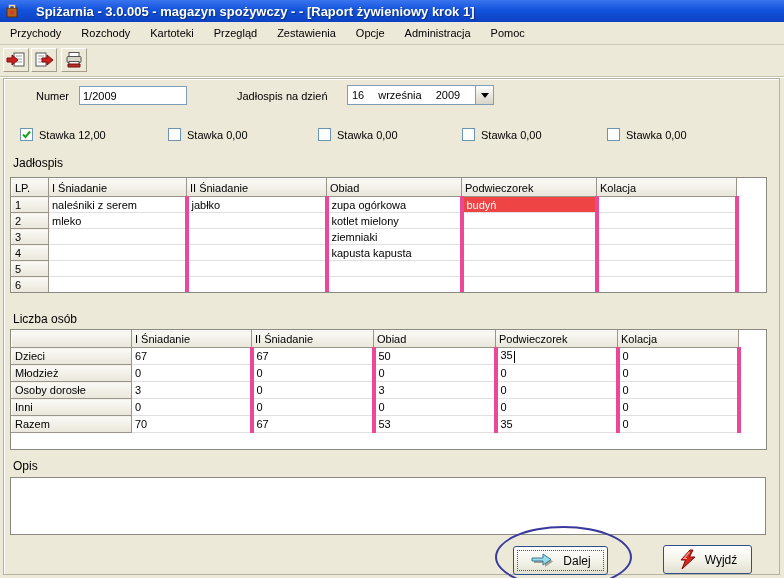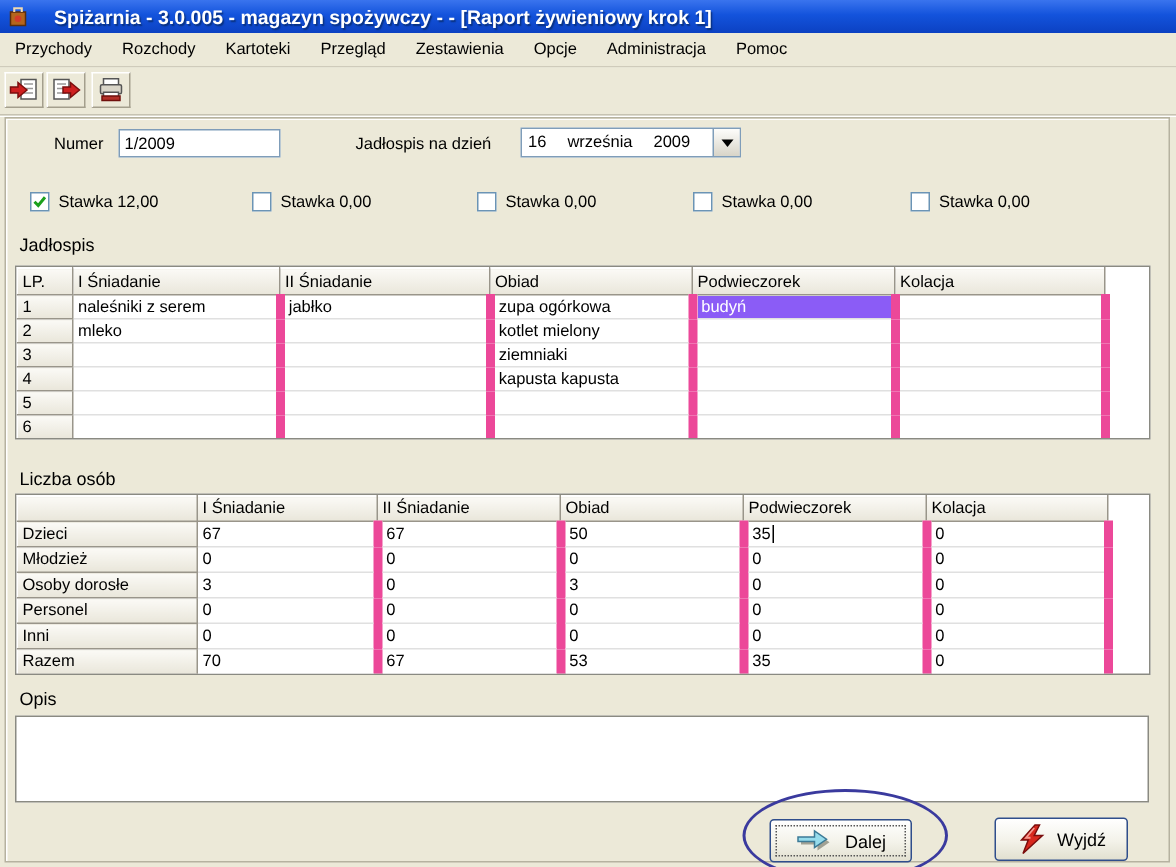--- a/index.html
+++ b/index.html
@@ -52,22 +52,22 @@
   .section-label{position:absolute;font-size:12px;}
 
   
   .gridwrap{position:absolute;background:#fff;border:1px solid #8A8A82;box-sizing:border-box;overflow:hidden;}
   table.grid{border-collapse:collapse;table-layout:fixed;font-size:11px;}
   table.grid td,table.grid th{overflow:hidden;white-space:nowrap;padding:0 3px;
     font-weight:normal;text-align:left;box-sizing:border-box;}
   .fixedcell{background:linear-gradient(180deg,#FBFAF6,#E9E6DA);
     border-top:1px solid #fff;border-left:1px solid #fff;
     border-right:1px solid #99958A;border-bottom:1px solid #99958A;}
-  .datacell{background:#fff;border-right:6px solid #ec4899;border-bottom:1px solid #E0E0E0;}
-  .sel{background:#8b5cf6;color:#fff;}
+  .datacell{background:#fff;border-right:4px solid #ec4899;border-bottom:1px solid #E0E0E0;}
+  .sel{background:#ef4444;color:#fff;}
   .h16 td,.h16 th{height:16px;}
   .h17 td,.h17 th{height:17px;}
   .h18 th{height:18px;}
   .caret{display:inline-block;width:1px;height:12px;background:#000;vertical-align:middle;margin-left:1px;}
 
   
   .opis-box{position:absolute;left:10px;top:477px;width:756px;height:58px;background:#fff;
     border:1px solid #8A8A82;box-sizing:border-box;}
 
   
@@ -296,28 +296,20 @@
       </tr>
       <tr class="h17">
         <td class="fixedcell">Osoby dorosłe</td>
         <td class="datacell">3</td>
         <td class="datacell">0</td>
         <td class="datacell">3</td>
         <td class="datacell">0</td>
         <td class="datacell">0</td>
       </tr>
       <tr class="h17">
-        <td class="fixedcell">Personel</td>
-        <td class="datacell">0</td>
-        <td class="datacell">0</td>
-        <td class="datacell">0</td>
-        <td class="datacell">0</td>
-        <td class="datacell">0</td>
-      </tr>
-      <tr class="h17">
         <td class="fixedcell">Inni</td>
         <td class="datacell">0</td>
         <td class="datacell">0</td>
         <td class="datacell">0</td>
         <td class="datacell">0</td>
         <td class="datacell">0</td>
       </tr>
       <tr class="h17">
         <td class="fixedcell">Razem</td>
         <td class="datacell">70</td>

